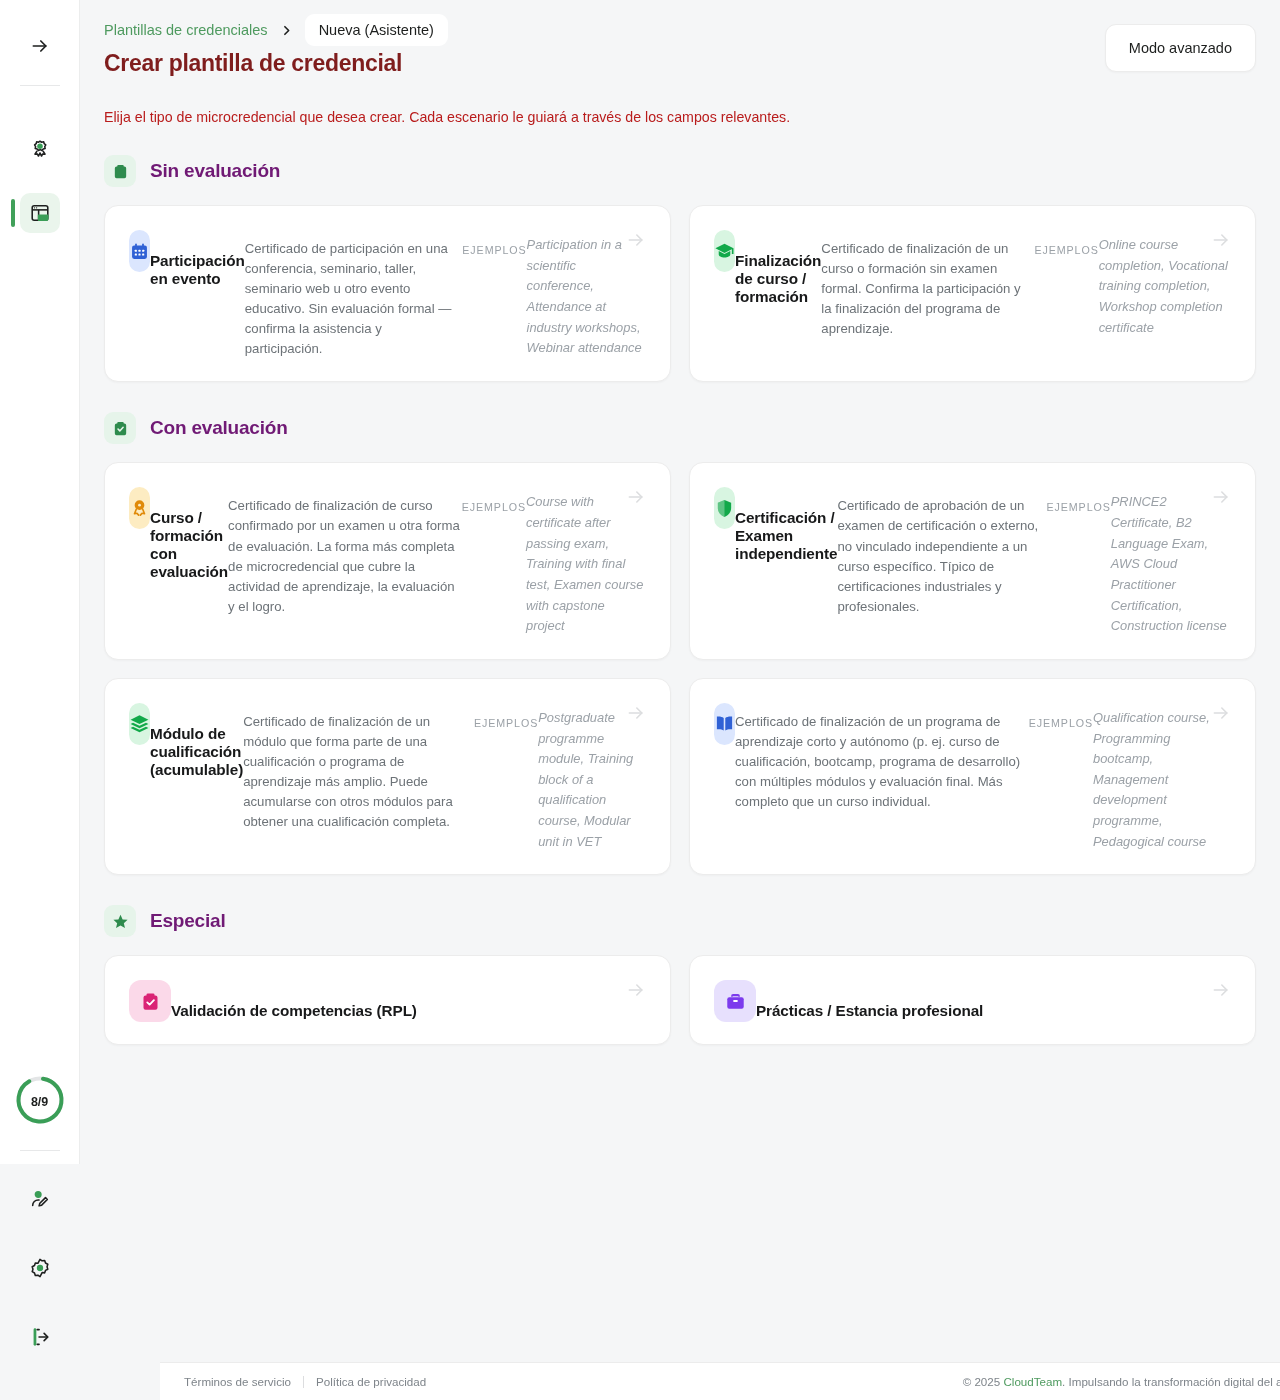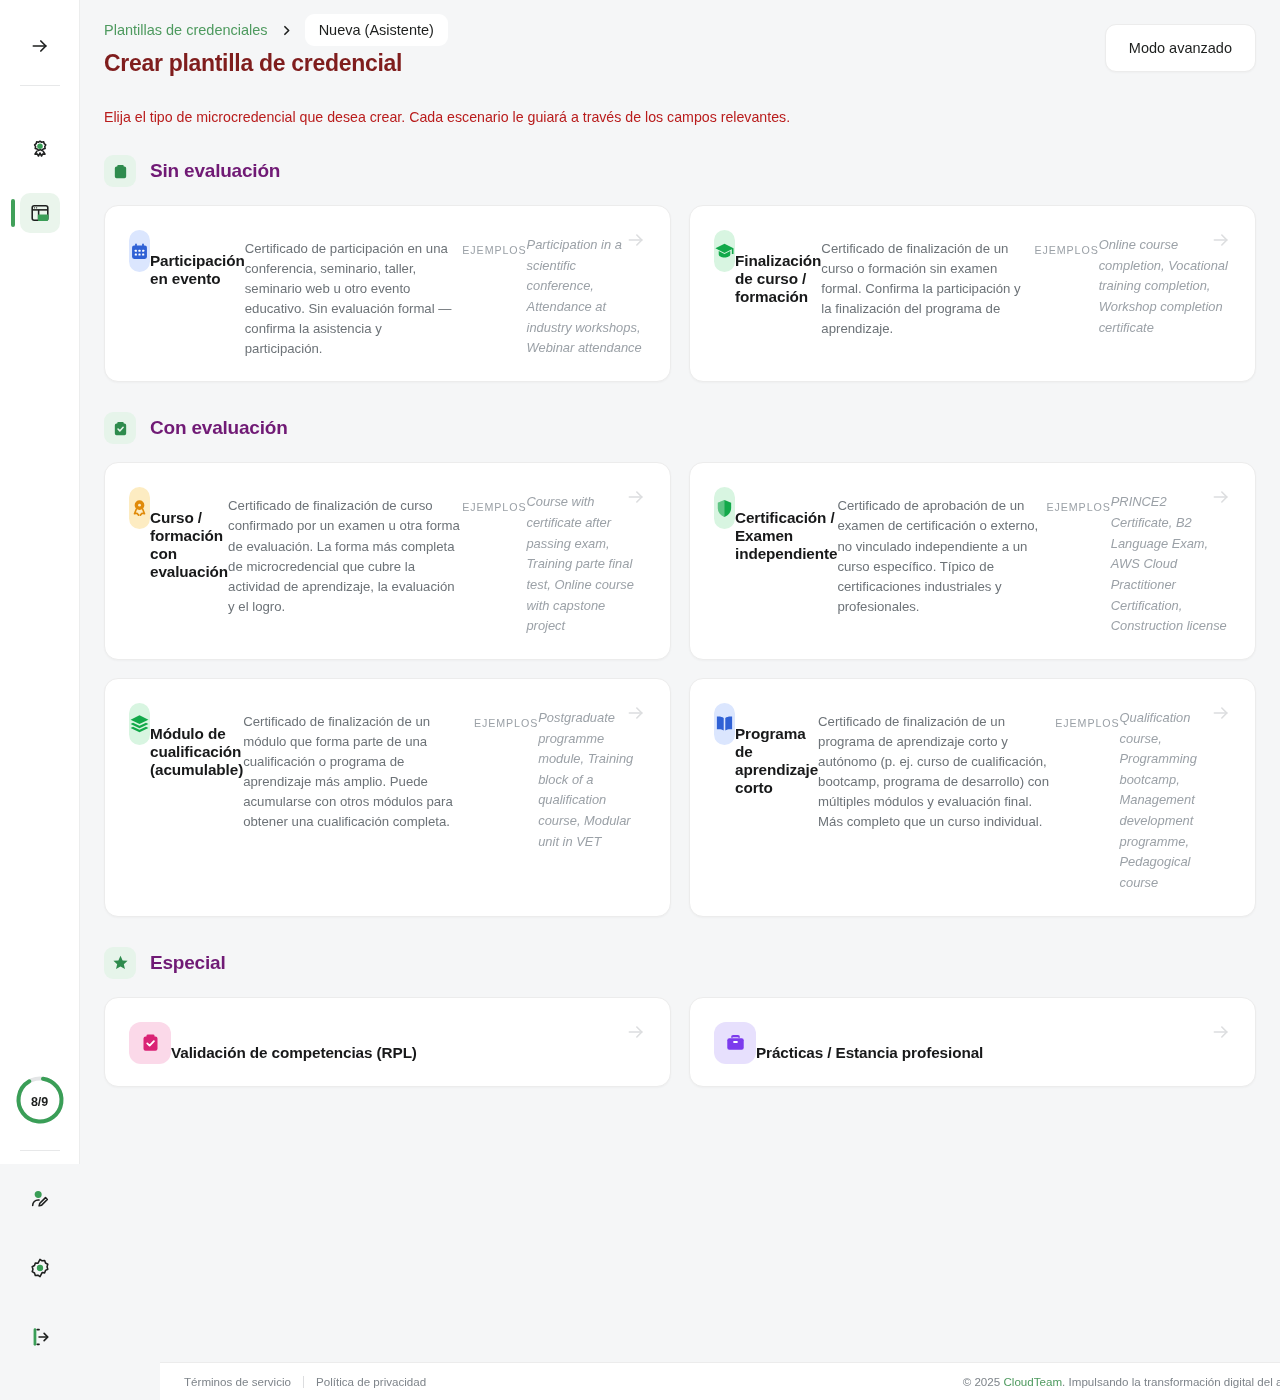--- a/index.html
+++ b/index.html
@@ -280,21 +280,21 @@
                 </span>
                 <span class="card-arrow"><svg width="20" height="20" viewBox="0 0 24 24" fill="none" stroke="currentColor" stroke-width="1.9" stroke-linecap="round" stroke-linejoin="round">
                     <line x1="4" y1="12" x2="19" y2="12"></line>
                     <polyline points="13 6 19 12 13 18"></polyline>
                   </svg></span>
                 <h3 class="card-title">Curso / formación con evaluación</h3>
                 <p class="card-desc">Certificado de finalización de curso confirmado por un examen u otra forma de evaluación. La forma más completa de microcredencial que cubre la actividad de aprendizaje, la evaluación y el logro.</p>
                 <div class="card-spacer"></div>
                 <div class="card-sep"></div>
                 <div class="ex-label">EJEMPLOS</div>
-                <div class="ex-text">Course with certificate after passing exam, Training parte final test, Online course with capstone project</div>
+                <div class="ex-text">Course with certificate after passing exam, Training with final test, Examen course with capstone project</div>
               </div>
               <div class="card">
                 <span class="card-icon" style="background:#d8f5e1">
                   <svg width="21" height="21" viewBox="0 0 24 24" fill="#12a94a">
                     <path d="M12 2.3L4.4 5.4v6.1c0 4.6 3.2 8.8 7.6 10.2 4.4-1.4 7.6-5.6 7.6-10.2V5.4z"></path>
                     <path d="M12 2.3v19.4c-4.4-1.4-7.6-5.6-7.6-10.2V5.4z" fill="#ffffff" opacity="0.32"></path>
                   </svg>
                 </span>
                 <span class="card-arrow"><svg width="20" height="20" viewBox="0 0 24 24" fill="none" stroke="currentColor" stroke-width="1.9" stroke-linecap="round" stroke-linejoin="round">
                     <line x1="4" y1="12" x2="19" y2="12"></line>
@@ -330,21 +330,20 @@
                 <span class="card-icon" style="background:#dbe6fe">
                   <svg width="21" height="21" viewBox="0 0 24 24" fill="#2f61d5">
                     <path d="M11.1 5.6C9.6 4.5 7.6 3.9 5.1 3.9H3.3v14.6h2.3c2.1 0 3.9.5 5.5 1.6z"></path>
                     <path d="M12.9 5.6c1.5-1.1 3.5-1.7 6-1.7h1.8v14.6h-2.3c-2.1 0-3.9.5-5.5 1.6z"></path>
                   </svg>
                 </span>
                 <span class="card-arrow"><svg width="20" height="20" viewBox="0 0 24 24" fill="none" stroke="currentColor" stroke-width="1.9" stroke-linecap="round" stroke-linejoin="round">
                     <line x1="4" y1="12" x2="19" y2="12"></line>
                     <polyline points="13 6 19 12 13 18"></polyline>
                   </svg></span>
-                <h3 class="card-title">Programa de aprendizaje corto</h3>
                 <p class="card-desc">Certificado de finalización de un programa de aprendizaje corto y autónomo (p. ej. curso de cualificación, bootcamp, programa de desarrollo) con múltiples módulos y evaluación final. Más completo que un curso individual.</p>
                 <div class="card-spacer"></div>
                 <div class="card-sep"></div>
                 <div class="ex-label">EJEMPLOS</div>
                 <div class="ex-text">Qualification course, Programming bootcamp, Management development programme, Pedagogical course</div>
               </div>
             </div>
           </section>
           <section class="section">
             <div class="section-head">

